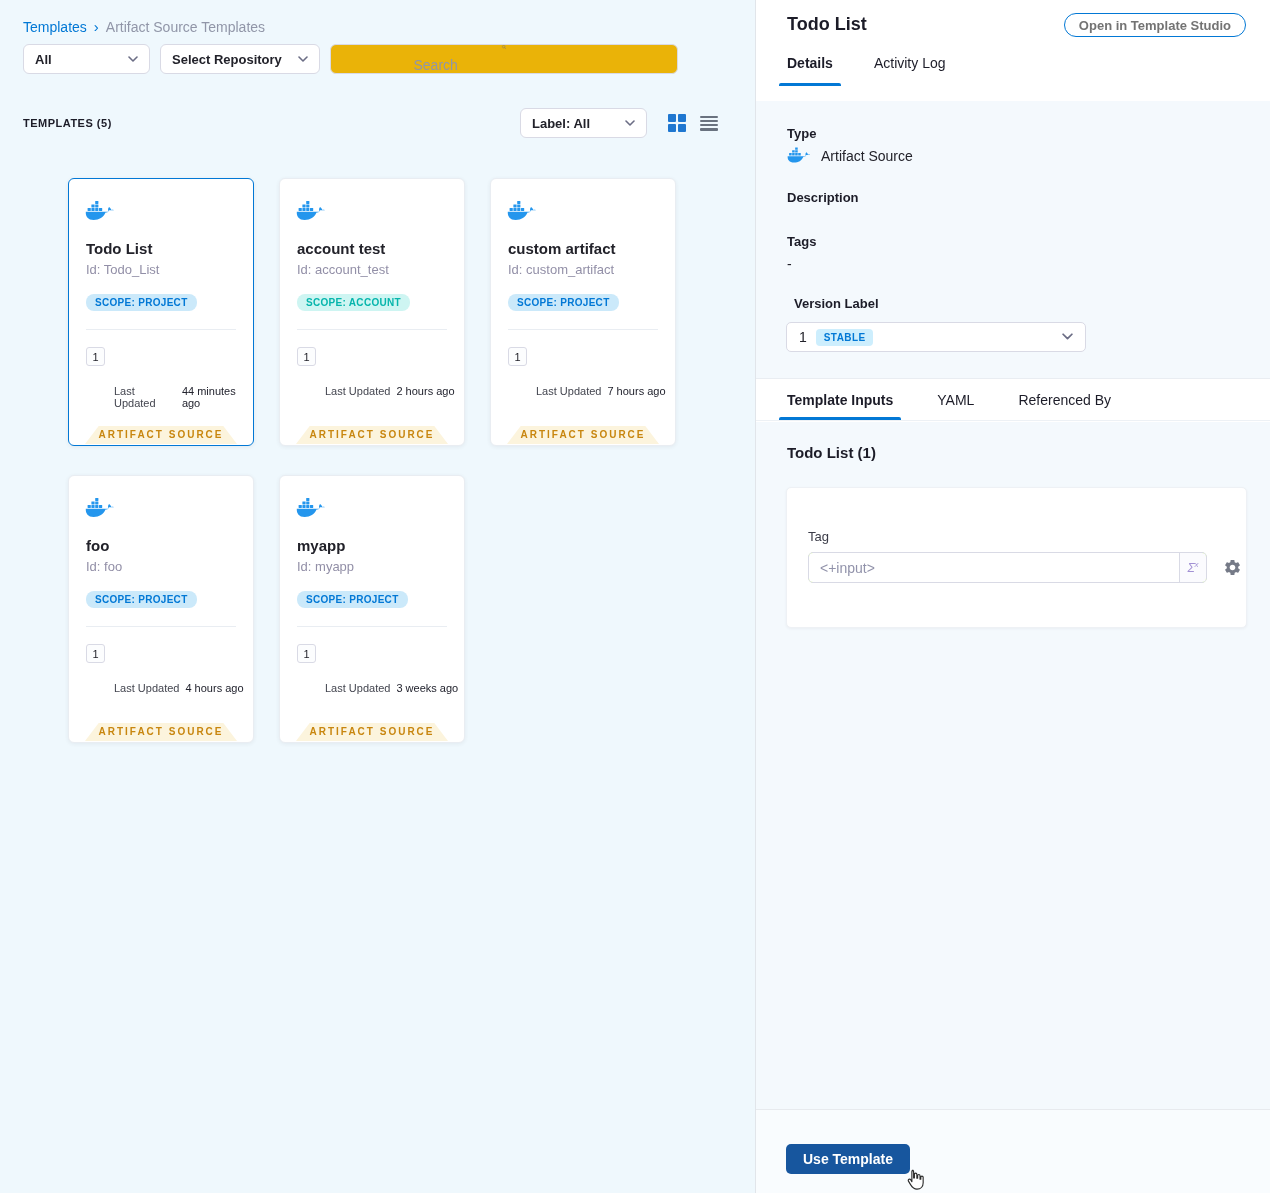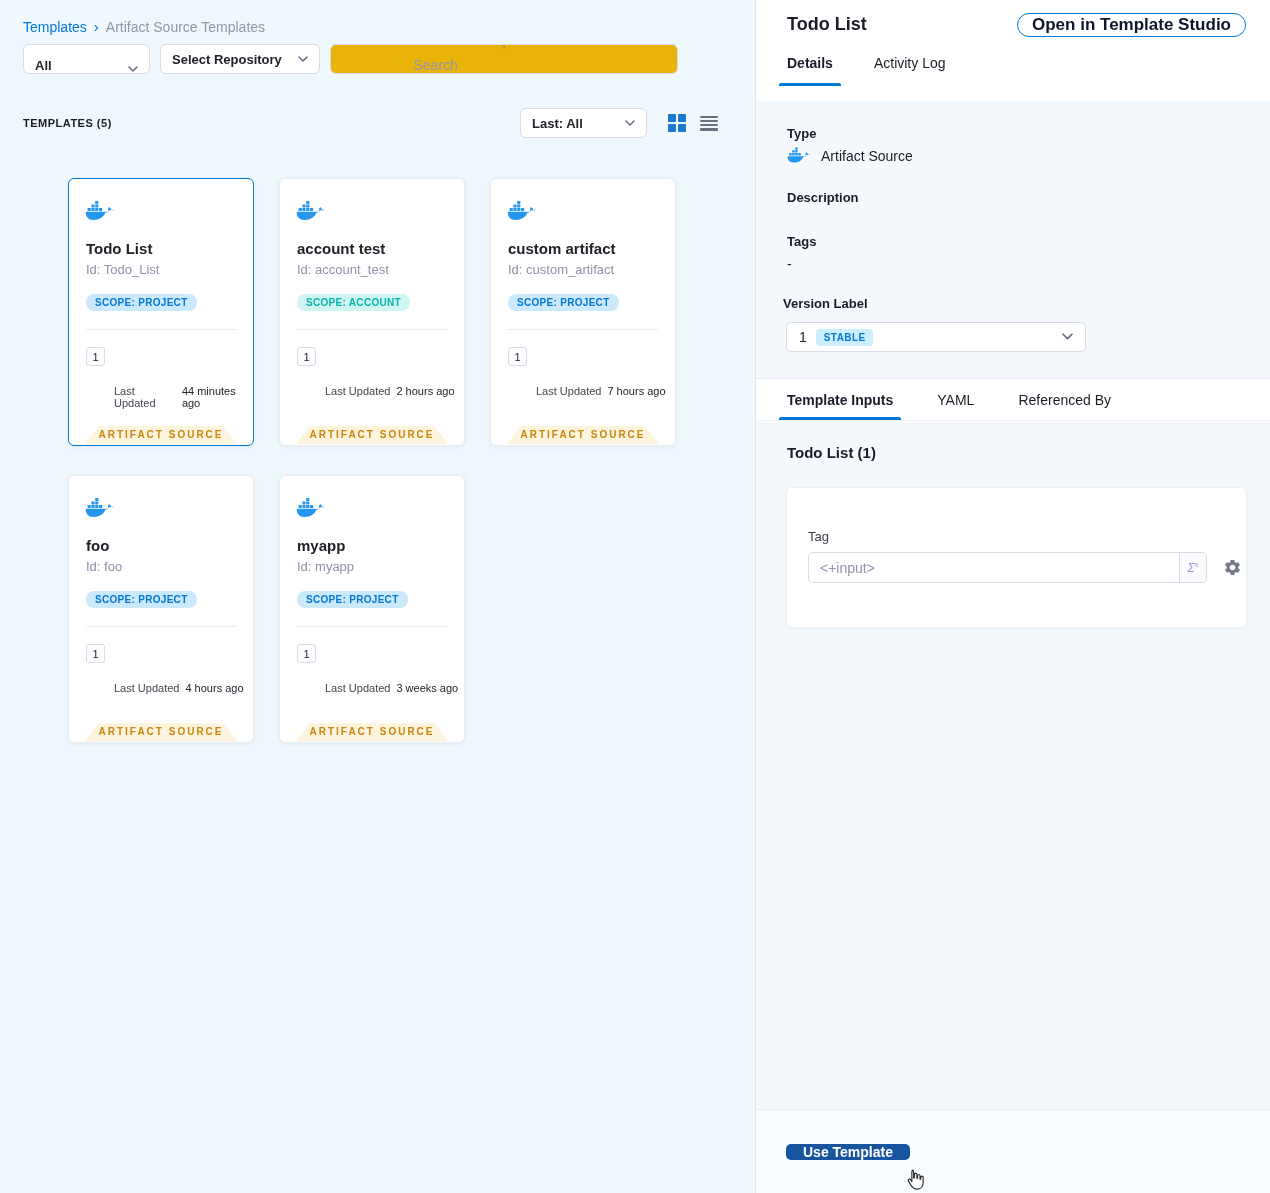--- a/index.html
+++ b/index.html
@@ -9,21 +9,21 @@
 
   
   .left { position:absolute; left:0; top:0; width:755px; height:1193px; background:#eff8fd; }
   .breadcrumb { position:absolute; left:23px; top:18px; font-size:14px; display:flex; align-items:center; gap:7px; }
   .breadcrumb .root { color:#0278d5; cursor:pointer; }
   .breadcrumb .sep { color:#0278d5; font-size:15px; }
   .breadcrumb .current { color:#9196a8; }
 
   .filter-row { position:absolute; left:23px; top:44px; display:flex; gap:10px; }
   .select { background:#fff; border:1px solid #d9dae5; border-radius:6px; height:30px; display:flex; align-items:center; justify-content:space-between; padding:0 11px; font-size:13px; font-weight:600; color:#22222a; cursor:pointer; }
-  .sel-all { width:127px;align-items:flex-end; }
+  .sel-all { width:127px; }
   .sel-repo { width:160px; }
   .search-box { width:348px; height:30px; background:#eab308; border:1px solid #d9dae5; border-radius:6px; display:flex; align-items:center; padding:0 10px; gap:8px;flex-direction:column; }
   .search-box input { border:none; outline:none; flex:1; font-size:14px; font-family:inherit; color:#22222a; background:transparent; }
   .search-box input::placeholder { color:#9196a8; }
 
   .count-label { position:absolute; left:23px; top:117px; font-size:11px; font-weight:700; letter-spacing:.5px; color:#1c1c28; }
   .sel-type { position:absolute; left:520px; top:108px; width:127px; }
   .view-toggles { position:absolute; left:668px; top:114px; display:flex; gap:14px; align-items:center; }
   .grid-icon { width:18px; height:18px; display:grid; grid-template-columns:8px 8px; grid-template-rows:8px 8px; gap:2px; cursor:pointer; }
   .grid-icon i { background:#1f77d0; border-radius:1px; }
@@ -42,60 +42,60 @@
   .card .divider { position:absolute; left:17px; right:17px; top:150px; height:1px; background:#e9edf2; }
   .ver-box { position:absolute; left:17px; top:168px; width:19px; height:19px; border:1px solid #d9dae5; border-radius:3px; background:#fcfdfe; font-size:11px; color:#22222a; display:flex; align-items:center; justify-content:center; }
   .updated { position:absolute; left:17px; top:206px; font-size:11px; color:#43454f; display:flex; gap:6px;margin-left:28px; }
   .updated .val { color:#22232e; }
   .type-ribbon { position:absolute; bottom:1px; left:50%; transform:translateX(-50%); width:152px; height:18px; line-height:18px; text-align:center; background:#fcf4dd; color:#c8860f; font-size:10px; font-weight:700; letter-spacing:2px; clip-path:polygon(9% 0,91% 0,100% 100%,0 100%); }
 
   
   .panel { position:absolute; left:755px; top:0; width:515px; height:1193px; background:#fff; border-left:1px solid #e1e5ea; }
   .panel-header { position:absolute; left:0; top:0; right:0; height:55px; background:#fff; border-bottom:1px solid #e9edf2; }
   .panel-title { position:absolute; left:31px; top:14px; font-size:18px; font-weight:700; color:#1c1c28; }
-  .studio-btn { position:absolute; right:24px; top:13px; height:24px; padding:0 14px; border:1.5px solid #0278d5; border-radius:12px; background:#fff; color:#0f172a; font-size:17px; font-weight:600; font-family:inherit; cursor:pointer; display:flex; align-items:center; }
+  .studio-btn { position:absolute; right:24px; top:13px; height:24px; padding:0 14px; border:1.5px solid #0278d5; border-radius:12px; background:#fff; color:#737373; font-size:13px; font-weight:600; font-family:inherit; cursor:pointer; display:flex; align-items:center; }
 
   .tabs { position:absolute; left:0; right:0; display:flex; background:#fff; }
   .tabs-top { top:40px; height:46px; }
   .tab { position:relative; margin-left:31px; font-size:14px; color:#1c1c28; display:flex; align-items:center; cursor:pointer; }
   .tab:first-child { margin-left:31px; }
   .tab.active { font-weight:700; }
   .tab.active::after { content:""; position:absolute; left:-8px; right:-8px; bottom:0; height:3px; background:#0278d5; border-radius:2px 2px 0 0; }
   .tabs-top .tab + .tab { margin-left:41px; }
 
   .details-body { position:absolute; left:0; right:0; top:101px; height:277px; background:#f4f9fd; }
   .fld-label { font-size:13px; font-weight:600; color:#1c1c28; }
   .lbl-type { position:absolute; left:31px; top:25px; }
   .type-row { position:absolute; left:31px; top:46px; display:flex; align-items:center; gap:10px; font-size:14px; color:#22222a; }
   .type-row .docker { color:#2496ed; }
   .lbl-desc { position:absolute; left:31px; top:89px; }
   .lbl-tags { position:absolute; left:31px; top:133px; }
   .tags-val { position:absolute; left:31px; top:155px; font-size:14px; color:#22222a; }
-  .lbl-version { position:absolute; left:27px; top:195px; }
+  .lbl-version { position:absolute; left:38px; top:195px; }
   .version-select { position:absolute; left:30px; top:221px; width:300px; height:30px; background:#fff; border:1px solid #d9dae5; border-radius:5px; display:flex; align-items:center; padding:0 12px; gap:9px; cursor:pointer; }
   .version-select .vnum { font-size:14px; color:#22222a; }
   .stable-badge { background:#cdeefd; color:#0278d5; font-size:10px; font-weight:700; letter-spacing:.4px; padding:3px 8px; border-radius:4px; }
   .version-select .chev { margin-left:auto; }
 
   .tabs-inner { top:378px; height:43px; border-top:1px solid #e9edf2; border-bottom:1px solid #edf1f5; }
   .tabs-inner .tab + .tab { margin-left:44px; }
 
   .inputs-body { position:absolute; left:0; right:0; top:422px; bottom:84px; background:#f4f9fd; }
   .section-title { position:absolute; left:31px; top:22px; font-size:15px; font-weight:700; color:#1c1c28; }
   .input-card { position:absolute; left:30px; top:65px; width:461px; height:141px; background:#fff; border:1px solid #eef1f5; border-radius:5px; box-shadow:0 1px 3px rgba(40,41,61,.05); }
   .tag-label { position:absolute; left:21px; top:41px; font-size:13px; color:#3b3c48; }
   .tag-input-wrap { position:absolute; left:21px; top:64px; width:399px; height:31px; border:1px solid #d9dae5; border-radius:5px; background:#bef264; display:flex; overflow:hidden; }
   .tag-input-wrap input { flex:1; border:none; outline:none; padding:0 11px; font-size:14px; font-family:inherit; color:#22222a; }
   .tag-input-wrap input::placeholder { color:#9293ab; }
   .expr-btn { width:27px; border-left:1px solid #d9dae5; background:#fbfbfe; color:#a291d4; font-size:12px; display:flex; align-items:center; justify-content:center; cursor:pointer; font-style:italic; }
   .expr-btn sup { font-size:8px; margin-top:-6px; }
   .gear-btn { position:absolute; left:436px; top:70px; cursor:pointer; color:#757a87; }
 
   .panel-footer { position:absolute; left:0; right:0; bottom:0; height:84px; background:#f9fcfe; border-top:1px solid #e7eaee; }
-  .use-template-btn { position:absolute; left:30px; top:34px; height:16px; padding:0 17px; background:#17569e; color:#fff; border:none; border-radius:5px; font-size:14px; font-weight:700; font-family:inherit; cursor:pointer; }
+  .use-template-btn { position:absolute; left:30px; top:34px; height:30px; padding:0 17px; background:#17569e; color:#fff; border:none; border-radius:5px; font-size:14px; font-weight:700; font-family:inherit; cursor:pointer; }
 
   .cursor { position:absolute; left:904px; top:1168px; pointer-events:none; z-index:99; }
   .chev-icon { display:inline-block; }
 </style>
 </head>
 <body>
 
 <svg width="0" height="0" style="position:absolute">
   <defs>
     <g id="docker-whale">
@@ -142,21 +142,21 @@
           <circle cx="6" cy="6" r="4.6" fill="none" stroke="#6b6d85" stroke-width="1.4"></circle>
           <line x1="9.5" y1="9.5" x2="13" y2="13" stroke="#6b6d85" stroke-width="1.4" stroke-linecap="round"></line>
         </svg>
         <input type="text" placeholder="Search" style="">
       </div>
     </div>
 
     <div class="count-label">TEMPLATES (5)</div>
 
     <div class="select sel-type">
-      <span>Last: All</span>
+      <span>Label: All</span>
       <svg class="chev-icon" width="10" height="7" viewBox="0 0 10 7">
           <use href="#chevron-down"></use>
         </svg>
     </div>
 
     <div class="view-toggles">
       <div class="grid-icon">
           <i></i>
           <i></i>
           <i></i>

